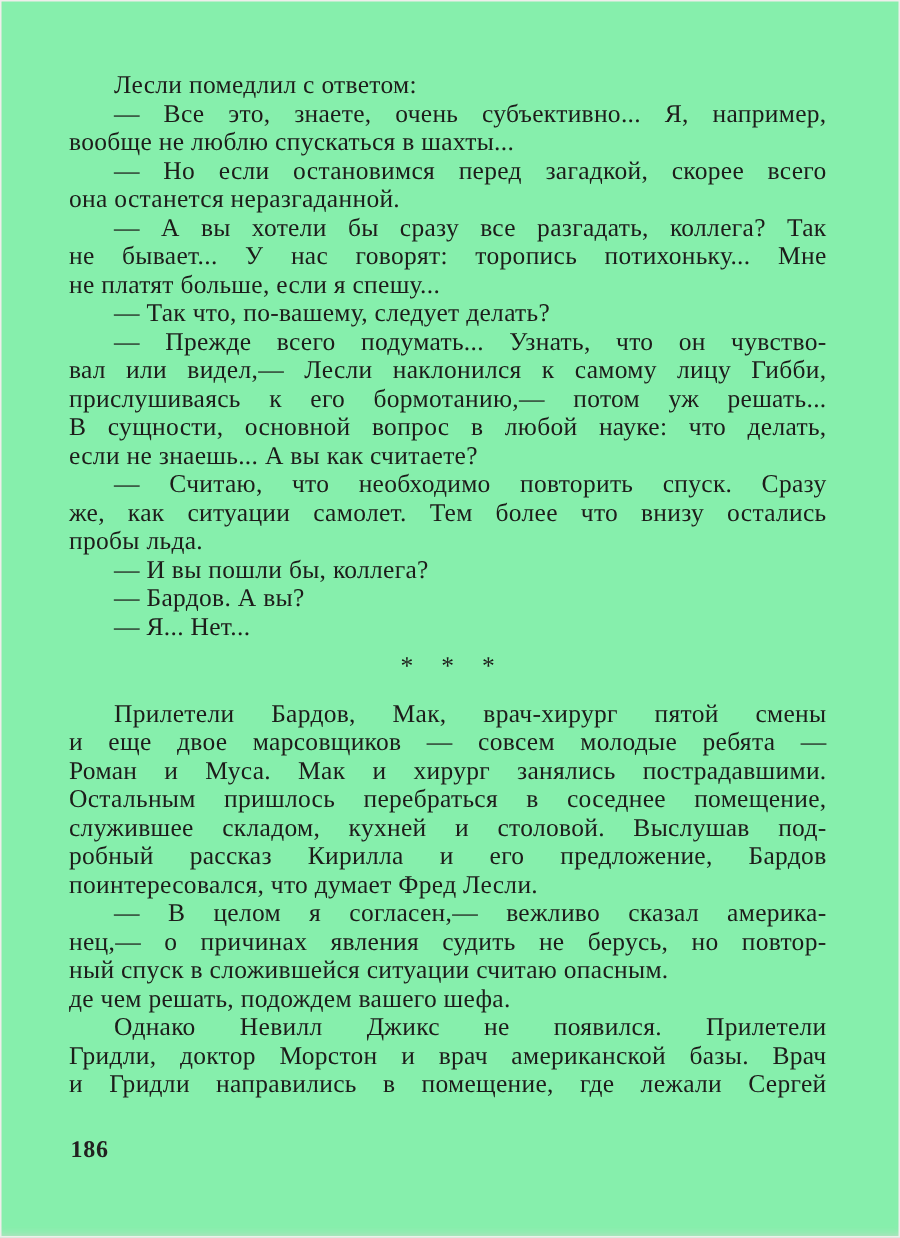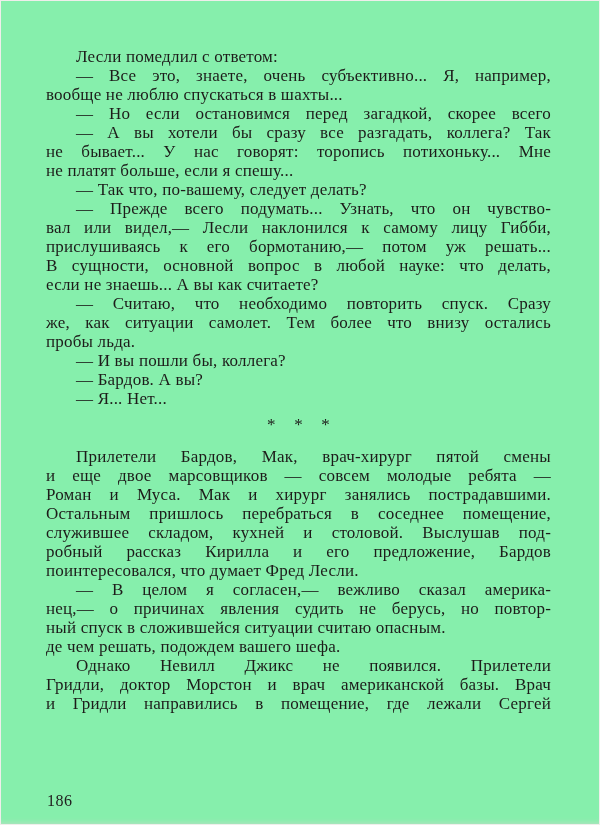--- a/index.html
+++ b/index.html
@@ -41,41 +41,43 @@
     text-align: center;
     word-spacing: 14px;
     margin: 7px 0 13px 0;
     color: #1d1c1a;
     font-size: 17px;
     line-height: 19px;
   }
   .page-number {
     position: absolute;
     left: 47px;
-    top: 791px;
+    top: 757px;
     font-size: 16px;
     line-height: 19px;
     color: #222120;
     letter-spacing: 0.5px;
+    font-weight: bold;
   }
 </style>
 </head>
 <body>
 
 <div class="page">
   <div class="text-block" id="text-block">
       <div class="para">
         <div class="line first">Лесли помедлил с ответом:</div>
       </div>
       <div class="para">
         <div class="line first just">— Все это, знаете, очень субъективно... Я, например,</div>
         <div class="line">вообще не люблю спускаться в шахты...</div>
       </div>
       <div class="para">
         <div class="line first just">— Но если остановимся перед загадкой, скорее всего</div>
+        <div class="line">она останется неразгаданной.</div>
       </div>
       <div class="para">
         <div class="line first just">— А вы хотели бы сразу все разгадать, коллега? Так</div>
         <div class="line just">не бывает... У нас говорят: торопись потихоньку... Мне</div>
         <div class="line">не платят больше, если я спешу...</div>
       </div>
       <div class="para">
         <div class="line first">— Так что, по-вашему, следует делать?</div>
       </div>
       <div class="para">

